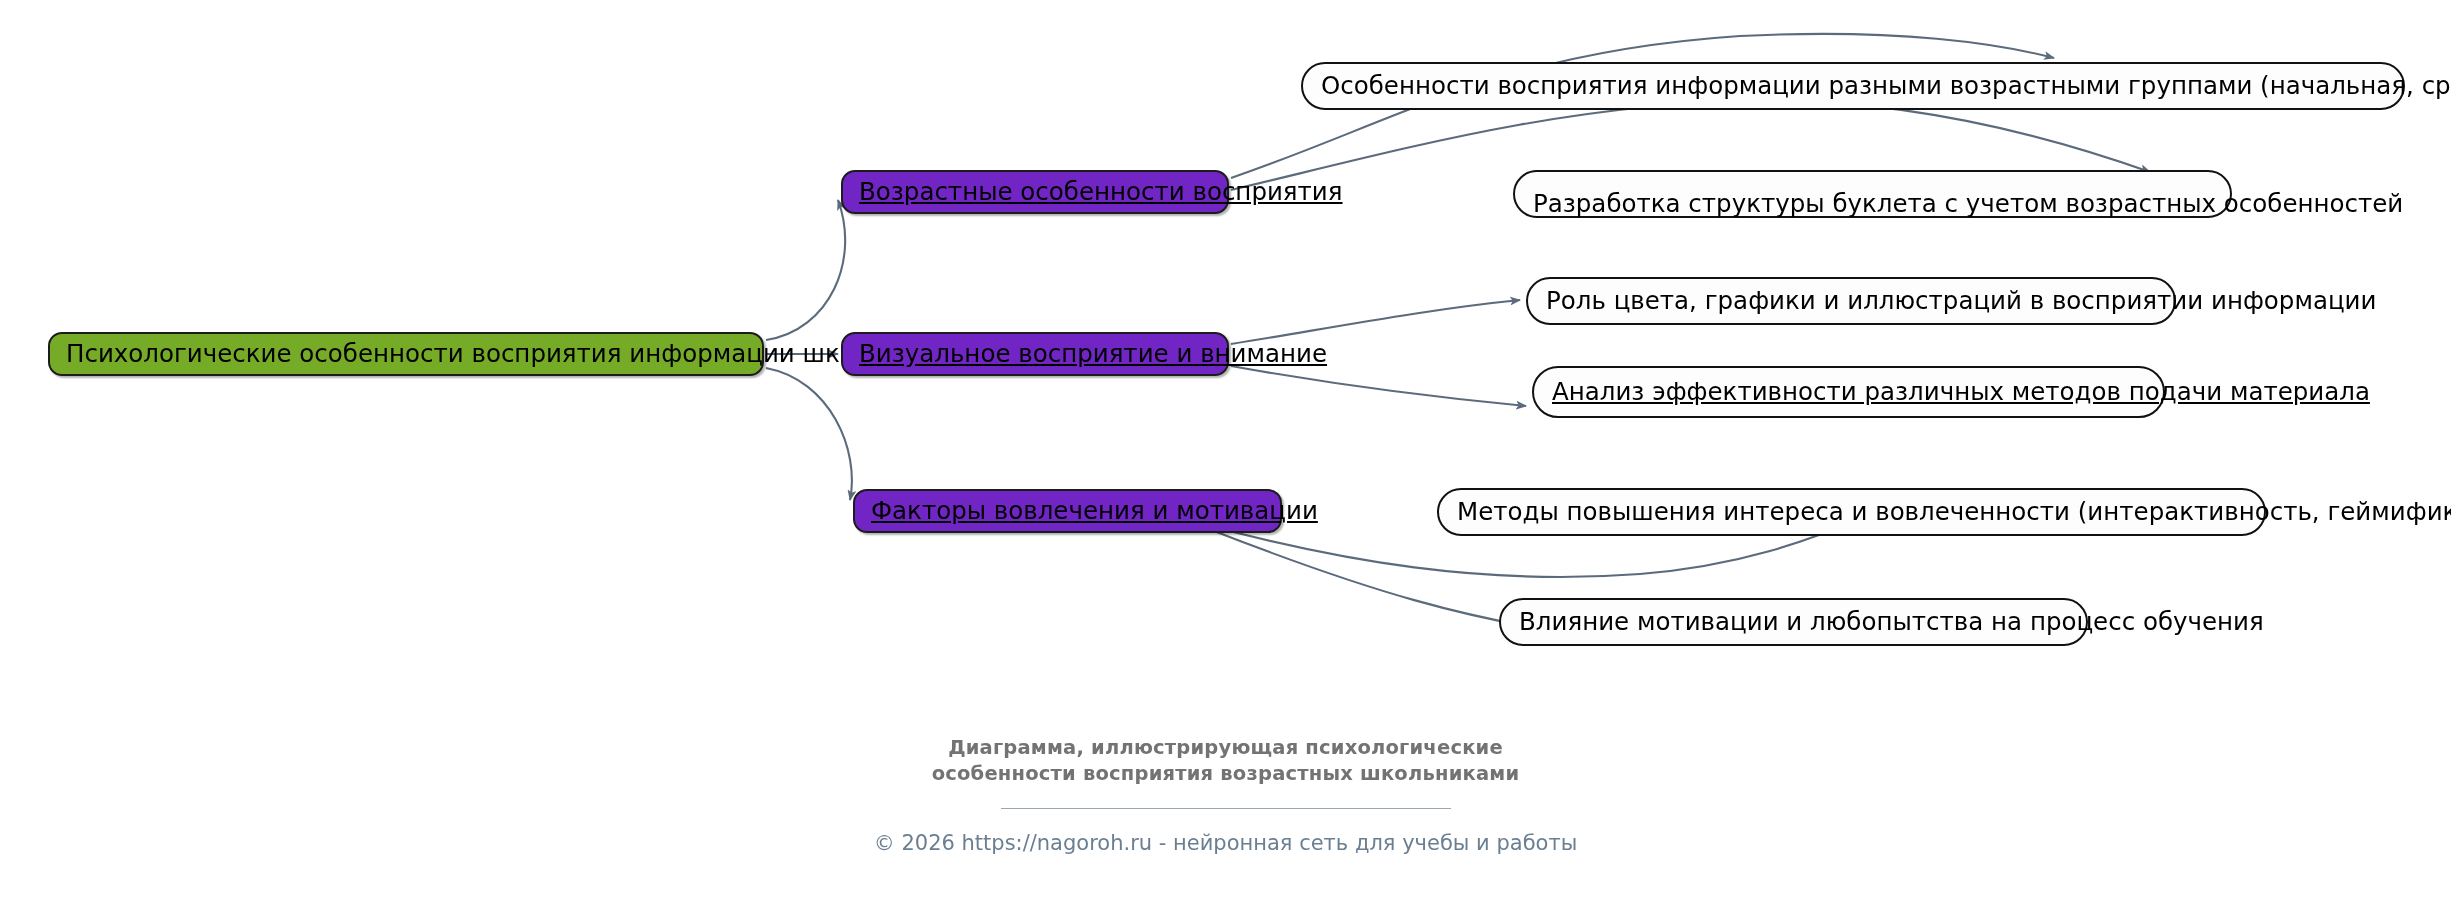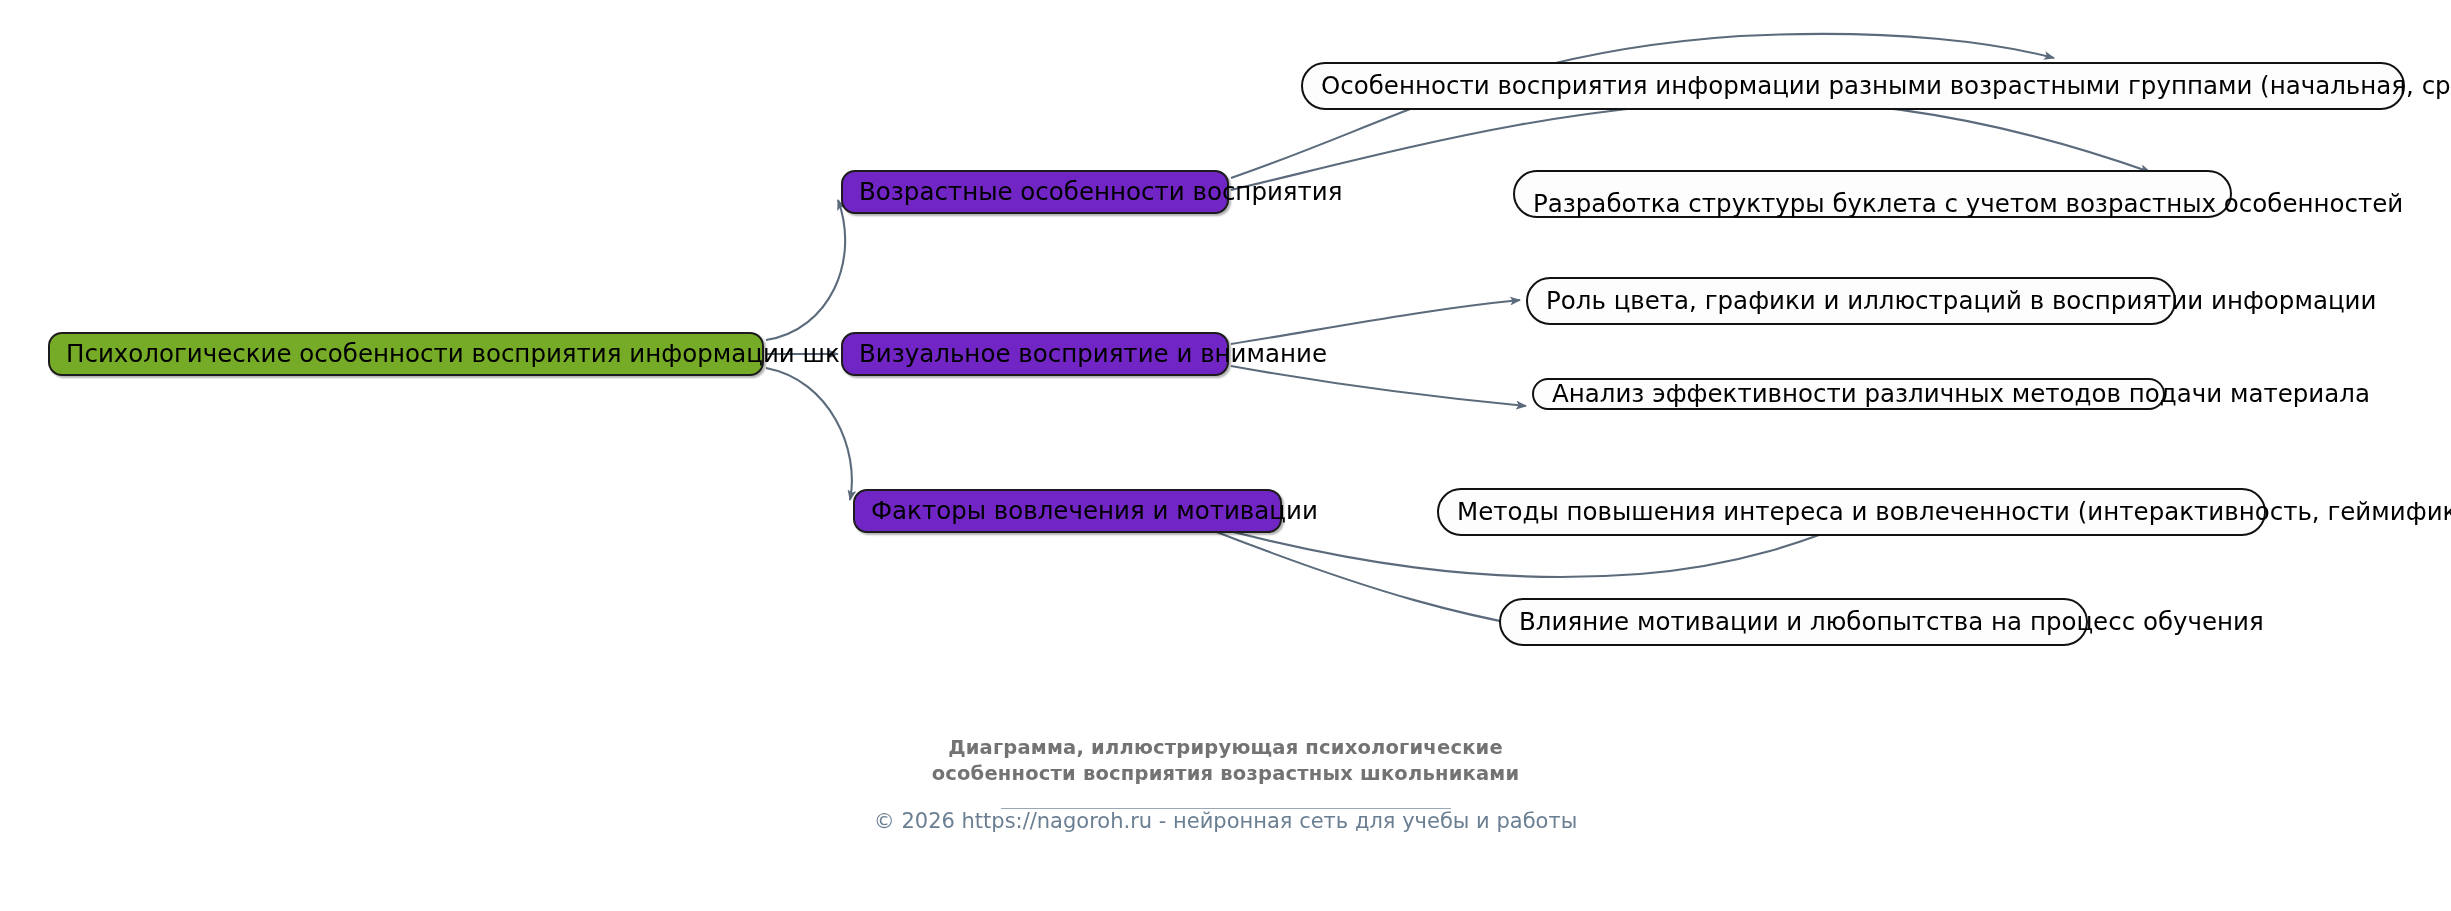--- a/index.html
+++ b/index.html
@@ -44,20 +44,21 @@
     box-shadow: 2px 2px 2px rgba(0,0,0,0.30);
   }
   .node-branch {
     border-radius: 14px;
     background: #7125c4;
     border: 2px solid #1c1c1c;
     color: #000000;
     font-size: 24.5px;
     padding: 0 16px;
     box-shadow: 2px 2px 2px rgba(0,0,0,0.30);
+    text-decoration: underline;
   }
   .node-leaf {
     border-radius: 26px;
     background: #fdfdfd;
     border: 2px solid #111111;
     color: #000000;
     font-size: 24.5px;
     padding: 0 18px;
   }
   .node-label {
@@ -78,20 +79,21 @@
     line-height: 1.32;
     letter-spacing: 0.2px;
   }
   .footer-rule {
     width: 450px;
     height: 0;
     border-top: 1px solid #9aa6b2;
     margin: 22px auto 0 auto;
   }
   .footer-credit {
+    margin-top: 22px;
     font-family: "DejaVu Sans", sans-serif;
     font-size: 21px;
     color: #6b7f93;
   }
 </style>
 </head>
 <body>
 
 <div id="canvas">
 
@@ -139,21 +141,21 @@
   </div>
 
   <div class="node node-leaf" style="left:1513px; top:170px; width:719px; height:48px;align-items:flex-end;">
     <span class="node-label">Разработка структуры буклета с учетом возрастных особенностей</span>
   </div>
 
   <div class="node node-leaf" style="left:1526px; top:277px; width:650px; height:48px;">
     <span class="node-label">Роль цвета, графики и иллюстраций в восприятии информации</span>
   </div>
 
-  <div class="node node-leaf" style="left:1532px; top:378px; width:633px; height:32px;">
+  <div class="node node-leaf" style="left:1532px; top:366px; width:633px; height:52px;text-decoration:underline;">
     <span class="node-label">Анализ эффективности различных методов подачи материала</span>
   </div>
 
   <div class="node node-leaf" style="left:1437px; top:488px; width:829px; height:48px;">
     <span class="node-label">Методы повышения интереса и вовлеченности (интерактивность, геймификация)</span>
   </div>
 
   <div class="node node-leaf" style="left:1499px; top:598px; width:589px; height:48px;">
     <span class="node-label">Влияние мотивации и любопытства на процесс обучения</span>
   </div>

